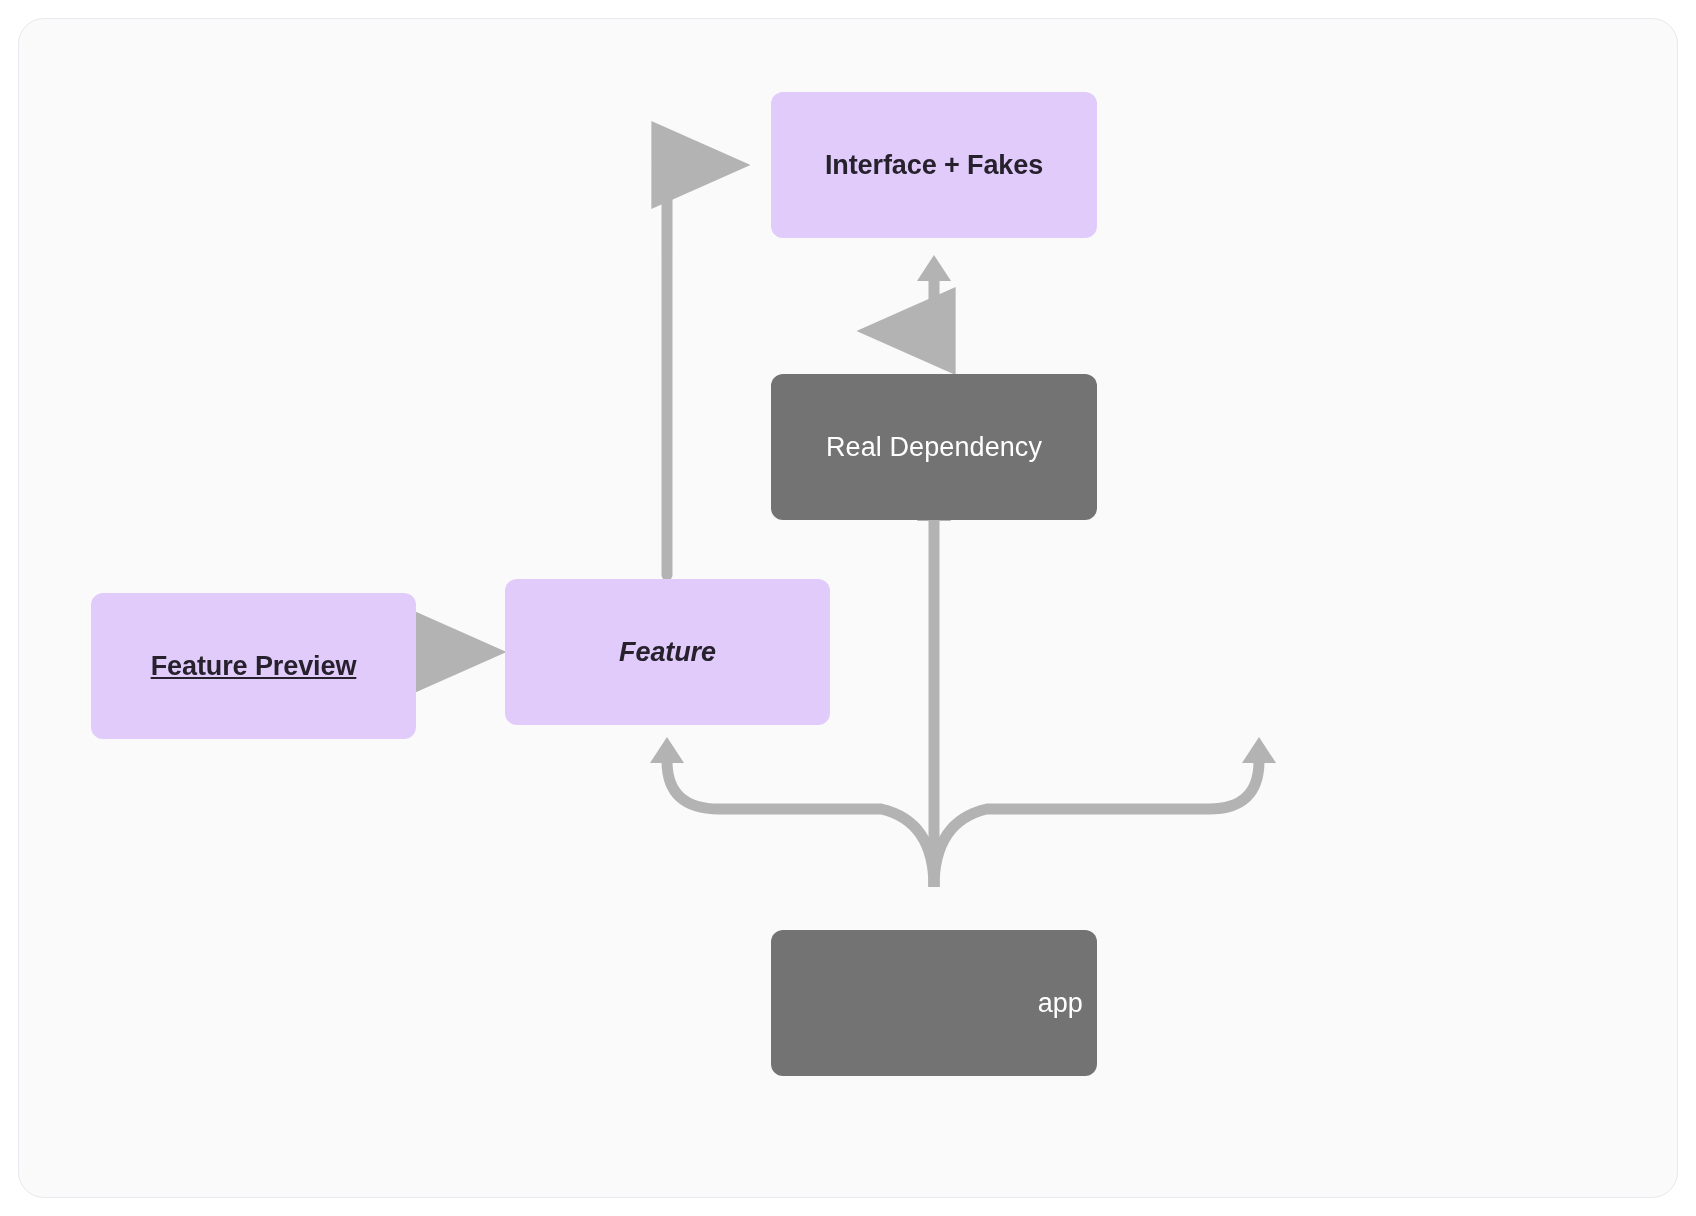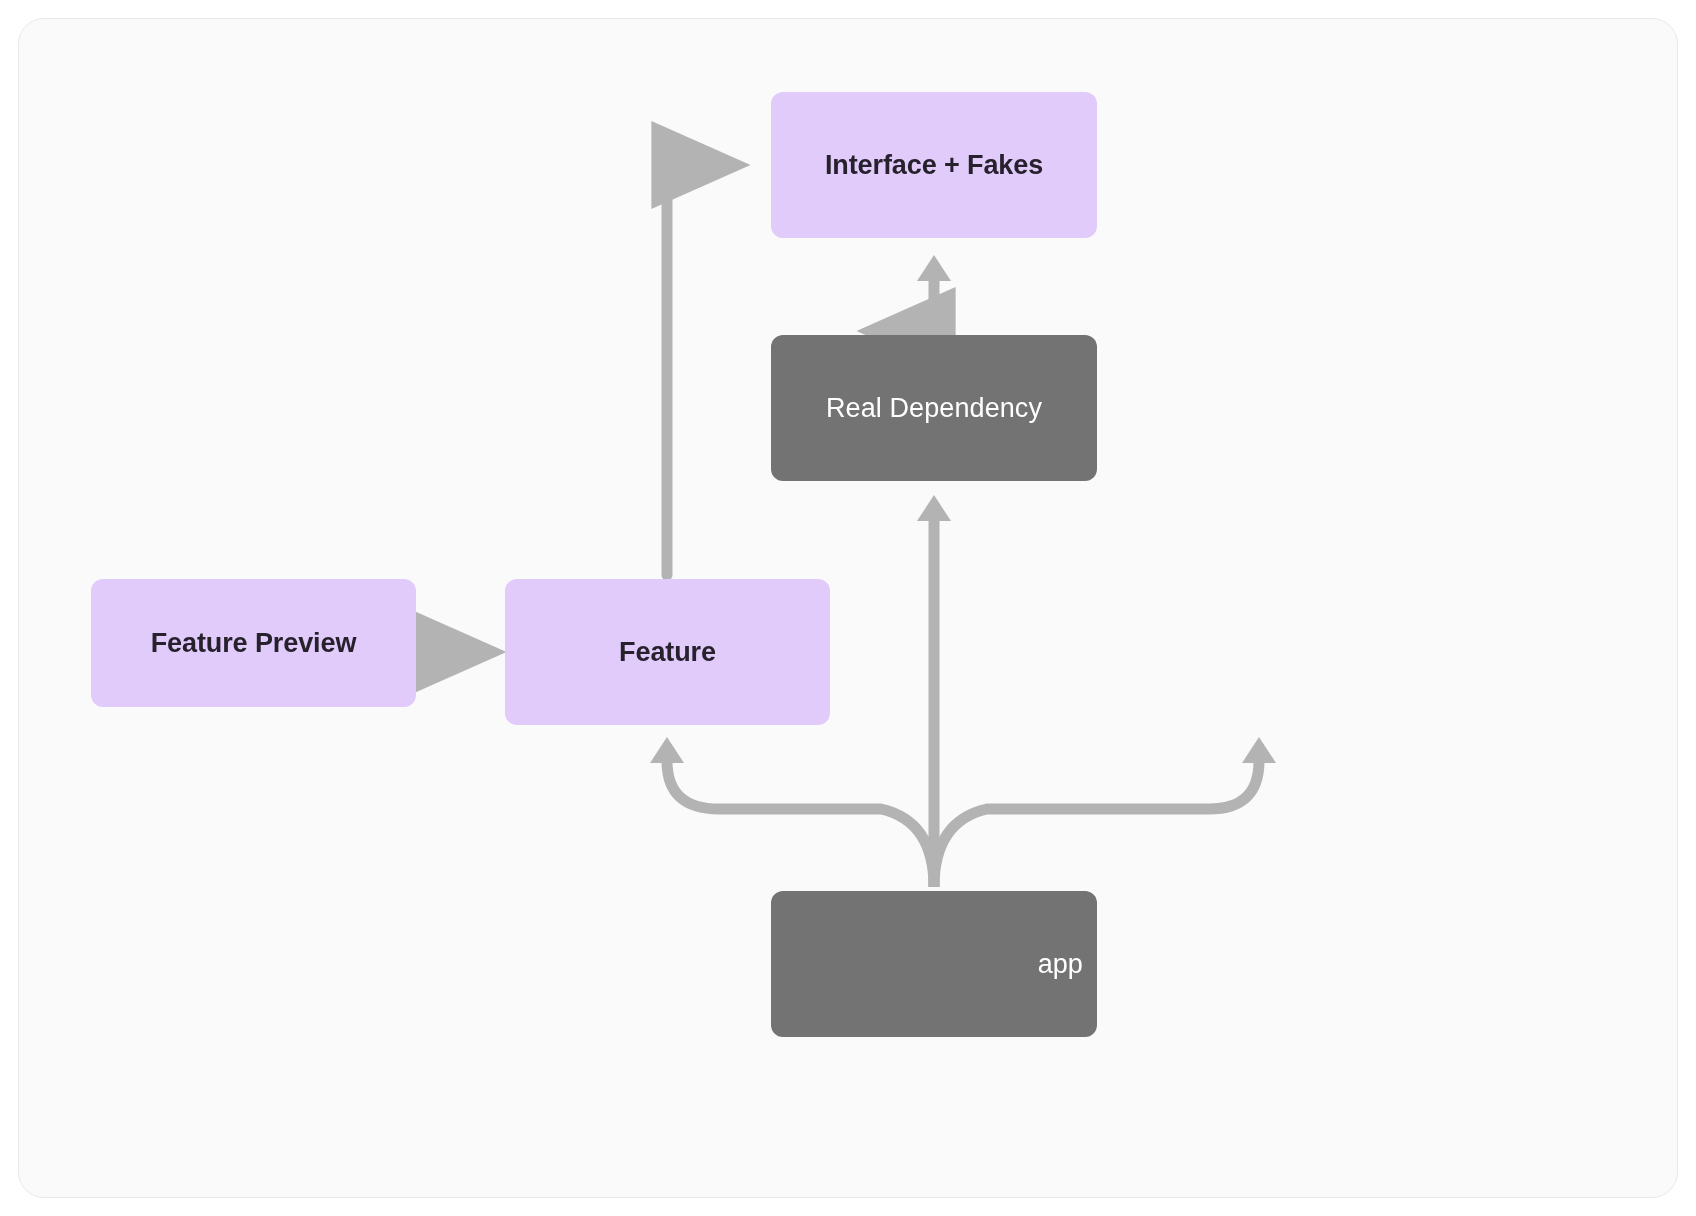--- a/index.html
+++ b/index.html
@@ -53,20 +53,21 @@
     font-size: 27px;
     letter-spacing: -0.1px;
   }
 
   .node-gray {
     background: #737373;
     color: #ffffff;
     font-weight: normal;
     font-size: 27px;
     letter-spacing: 0.1px;
+    margin-top: 39px;
   }
 
   .node-label {
     display: block;
     padding: 0 14px;
   }
 </style>
 </head>
 <body>
 
@@ -114,25 +115,25 @@
 
   <div class="node node-purple" style="left:752px; top:73px; width:326px; height:146px;">
     <span class="node-label">Interface + Fakes</span>
   </div>
 
   <div class="node node-gray" style="left:752px; top:316px; width:326px; height:146px;">
     <span class="node-label">Real Dependency</span>
   </div>
 
 
-  <div class="node node-purple" style="left:72px; top:560px; width:325px; height:128px;">
+  <div class="node node-purple" style="left:72px; top:574px; width:325px; height:146px;text-decoration:underline;">
     <span class="node-label">Feature Preview</span>
   </div>
 
-  <div class="node node-purple" style="left:486px; top:560px; width:325px; height:146px;">
+  <div class="node node-purple" style="left:486px; top:560px; width:325px; height:146px;font-style:italic;">
     <span class="node-label">Feature</span>
   </div>
 
   <div class="node node-gray" style="left:752px; top:872px; width:326px; height:146px;justify-content:flex-end;">
     <span class="node-label">app</span>
   </div>
 
 </div>
 
 </body></html>

